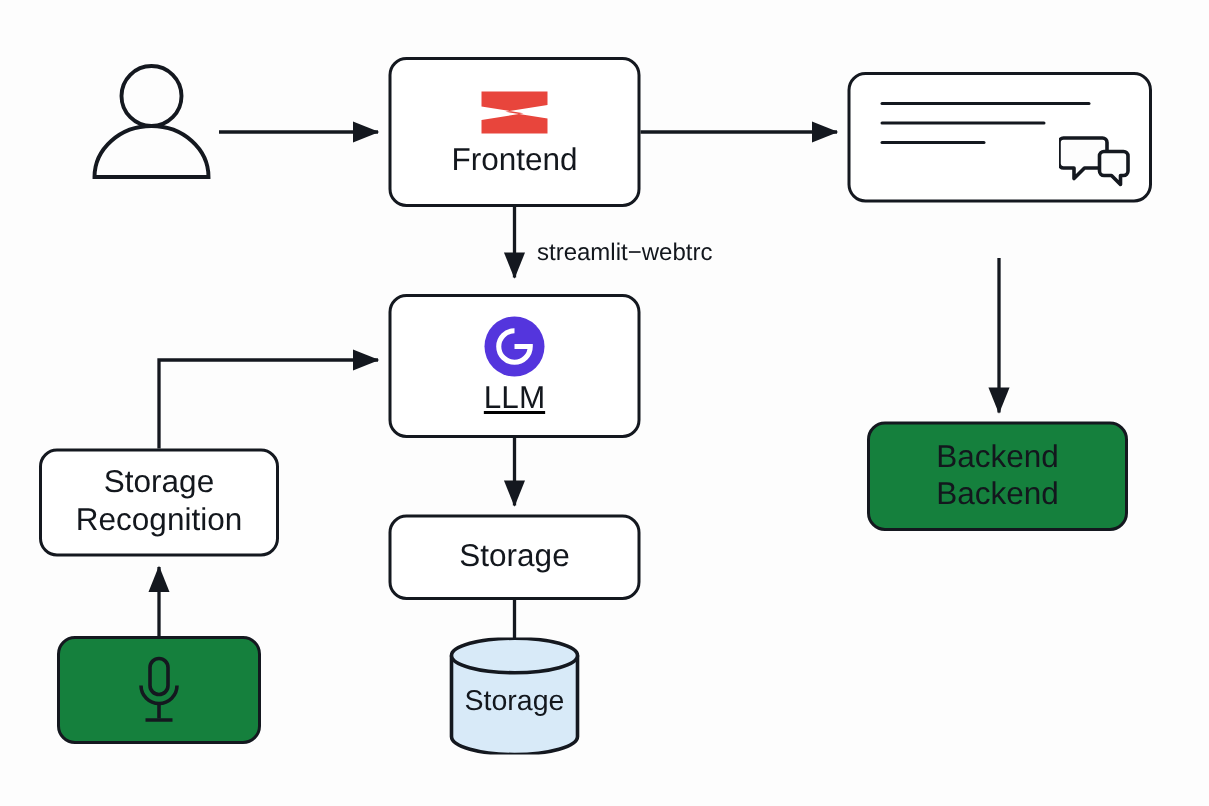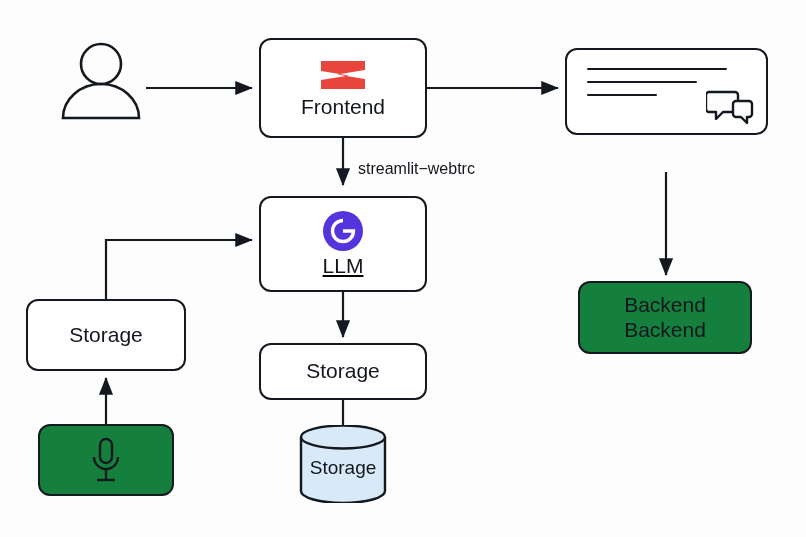--- a/index.html
+++ b/index.html
@@ -230,20 +230,21 @@
   <div id="node-db">
     <svg width="88" height="78" viewBox="0 0 88 78">
       <path d="M2,12 v54 a42,12 0 0 0 84,0 v-54" fill="#d8eaf8" stroke="#14181f" stroke-width="2.4"></path>
       <ellipse cx="44" cy="12" rx="42" ry="11.5" fill="#d8eaf8" stroke="#14181f" stroke-width="2.4"></ellipse>
     </svg>
     <div class="db-text">Storage</div>
   </div>
 
   <div class="node" id="node-speech">
     <span class="node-label">Storage</span>
+    <span class="node-label">Recognition</span>
   </div>
 
   <div class="node filled" id="node-mic">
     <span>
       <svg class="icon-mic" viewBox="0 0 34 48">
         <rect x="11" y="3" width="12" height="24" rx="6" fill="none" stroke="#14181f" stroke-width="2.4"></rect>
         <path d="M5,21 a12,12 0 0 0 24,0" fill="none" stroke="#14181f" stroke-width="2.4"></path>
         <line x1="17" y1="33" x2="17" y2="43" stroke="#14181f" stroke-width="2.4"></line>
         <line x1="8" y1="44" x2="26" y2="44" stroke="#14181f" stroke-width="2.4"></line>
       </svg>

